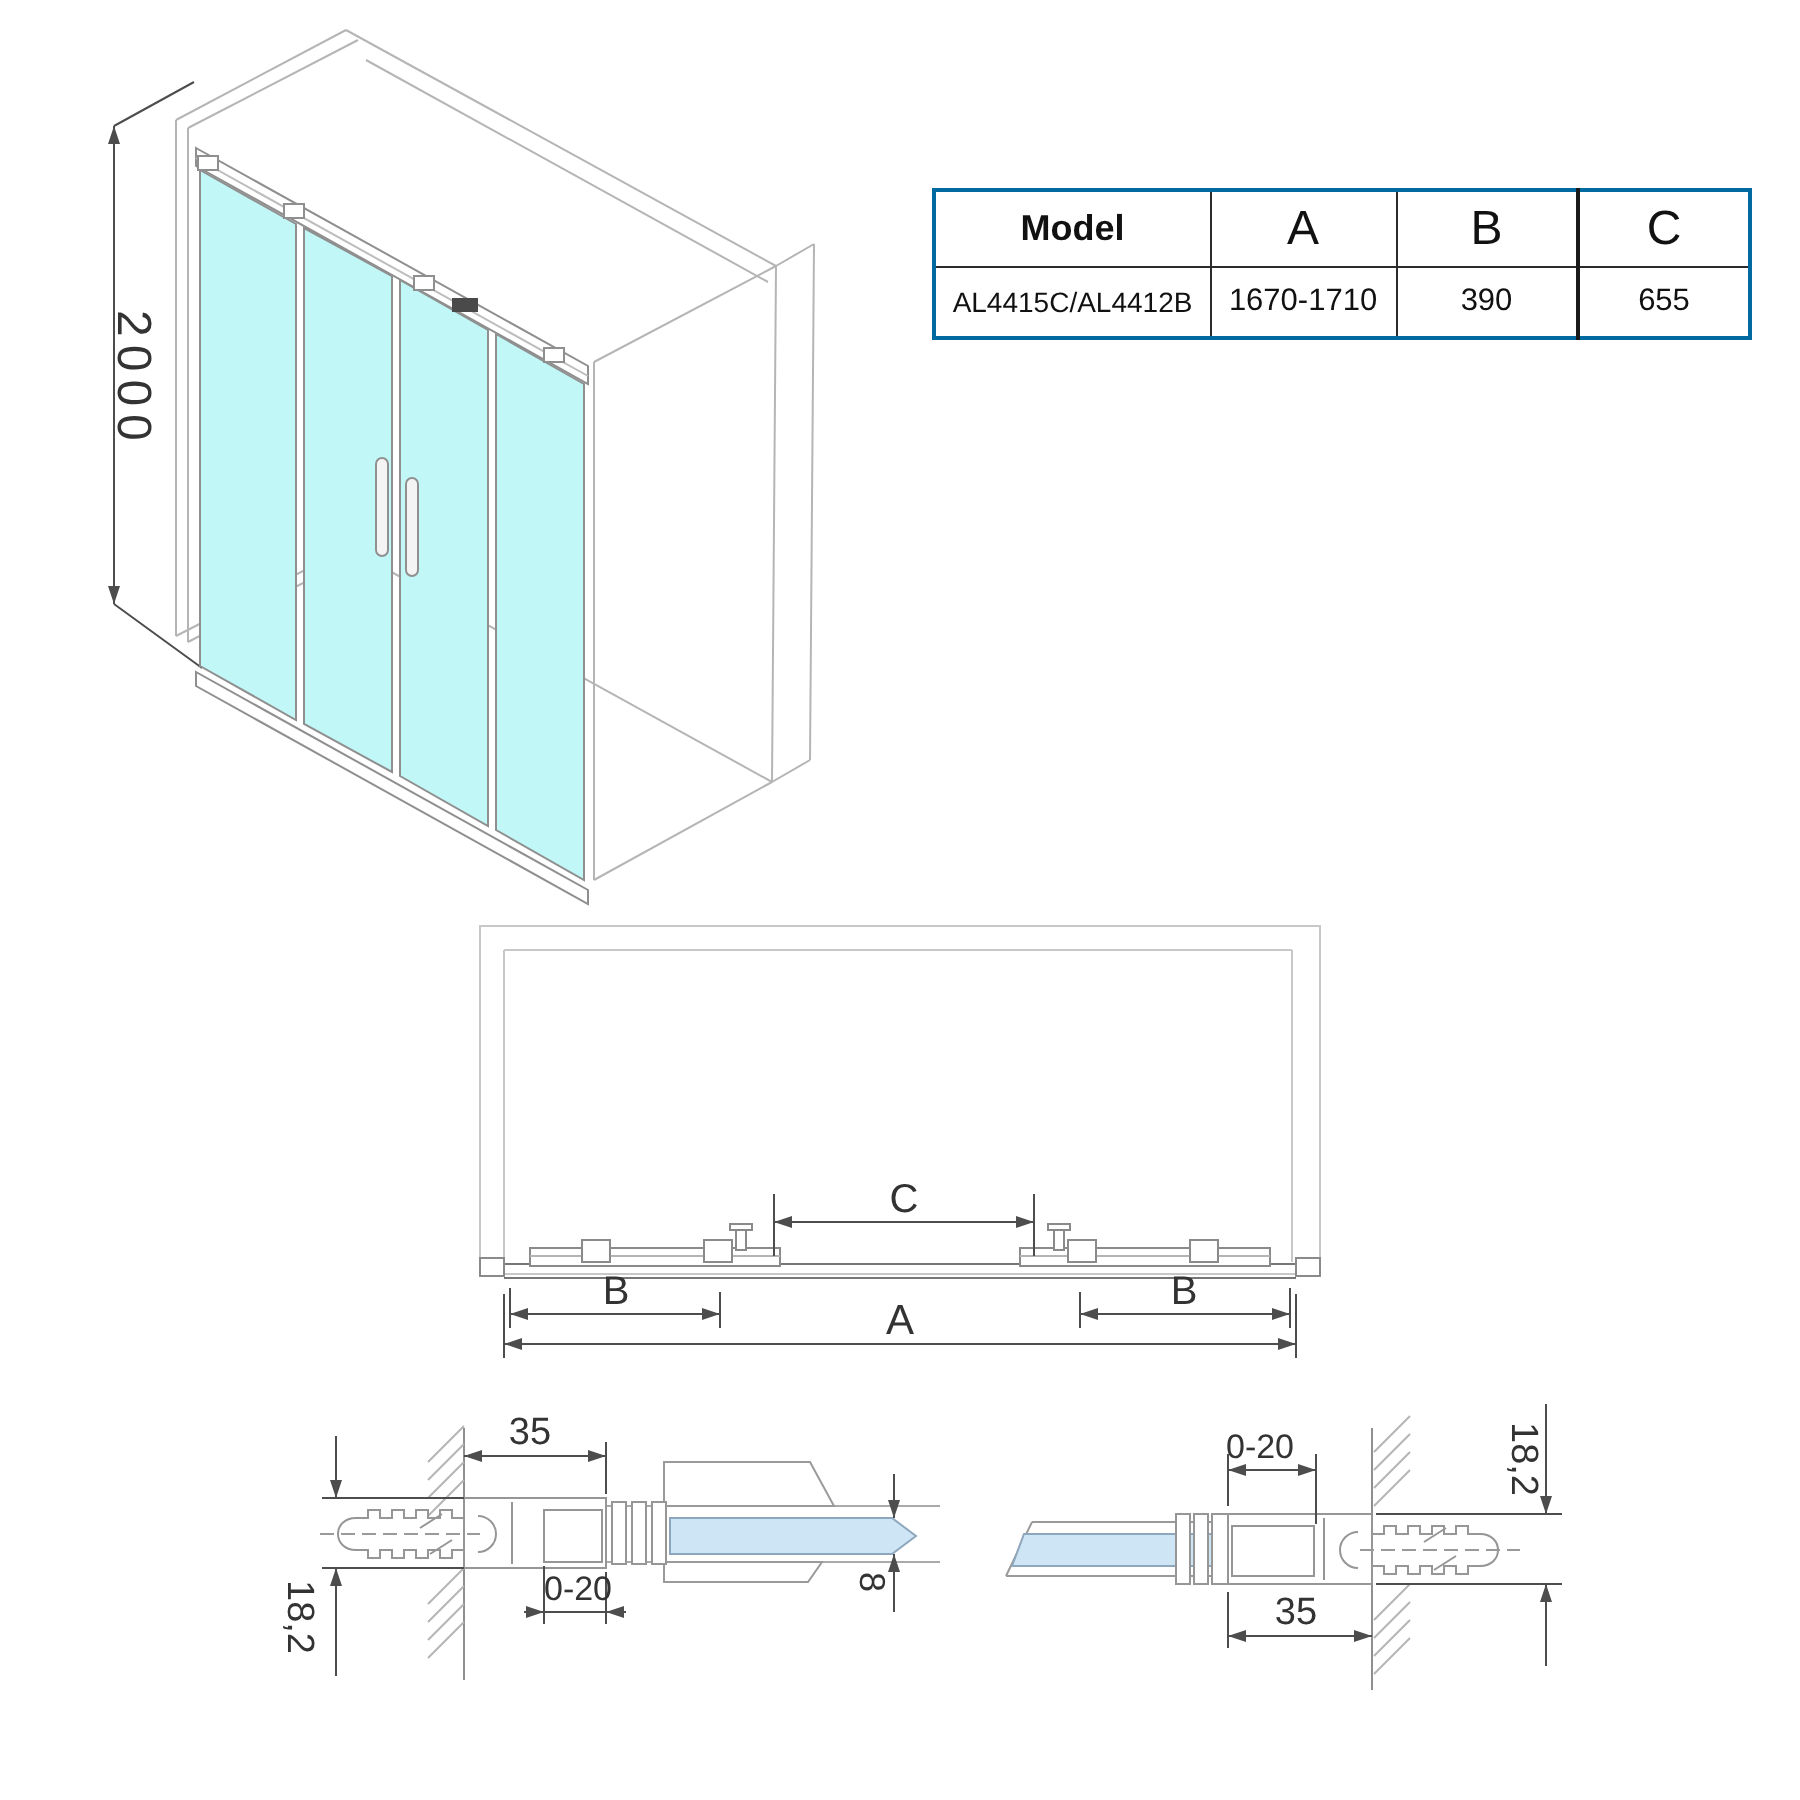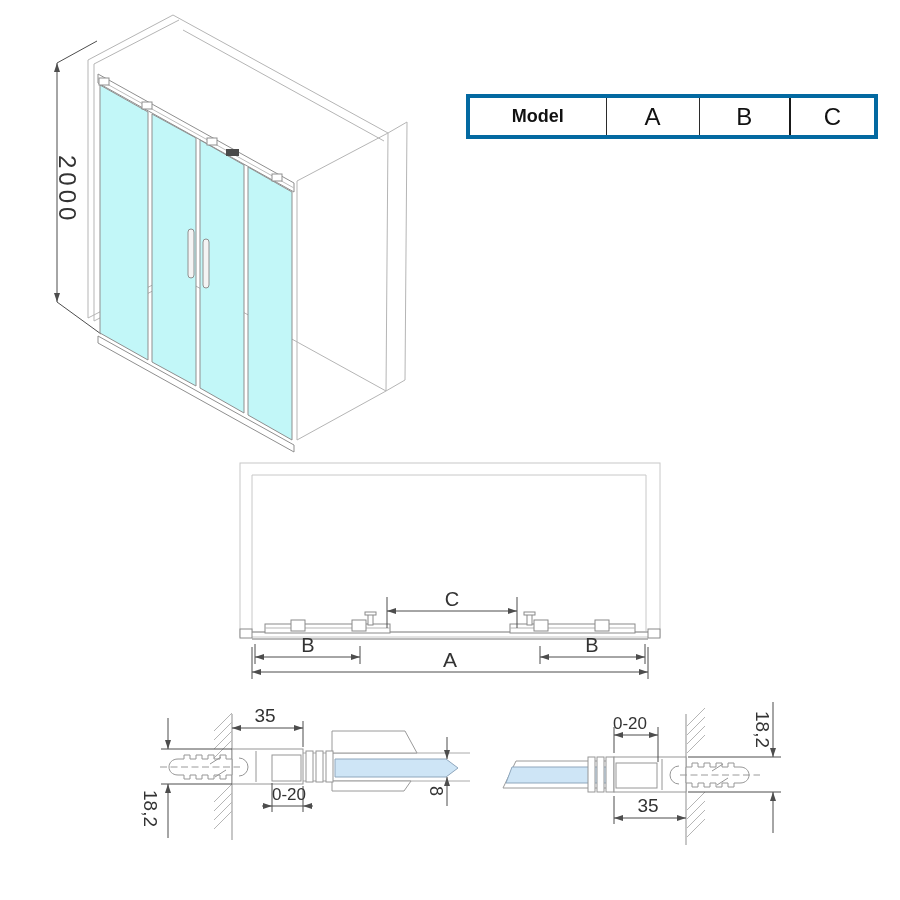--- a/index.html
+++ b/index.html
@@ -1,19 +1,19 @@
 <!DOCTYPE html>
 <html><head>
 <meta charset="utf-8">
 <style>
   html,body{margin:0;padding:0;background:#fff;}
   body{width:900px;height:900px;position:relative;font-family:"Liberation Sans",sans-serif;}
   svg{position:absolute;overflow:visible;}
   .spec-table{position:absolute;left:466px;top:94px;border-collapse:collapse;table-layout:fixed;
-              background:#fff;border:4px solid #0369a1;color:#111;}
+              background:#fff;border:2px solid #0369a1;color:#111;}
   .spec-table th,.spec-table td{border:1px solid #2b2b2b;text-align:center;vertical-align:middle;
               padding:0;font-family:"Liberation Sans",sans-serif;}
   .h-model{font-size:18px;font-weight:700;height:37px;}
   .h-letter{font-size:24px;font-weight:400;}
   .c-model{font-size:14px;height:34px;}
   .c-num{font-size:15.5px;}
   .bc-div{border-left:2px solid #1a1a1a !important;}
   .dimtxt{fill:#333;font-family:"Liberation Sans",sans-serif;}
   .dimline{stroke:#4d4d4d;fill:none;stroke-width:1;}
   .dimarrow{fill:#4d4d4d;stroke:none;}
@@ -75,20 +75,26 @@
     </colgroup>
   <thead>
     <tr>
       <th class="h-model">Model</th>
       <th class="h-letter">A</th>
       <th class="h-letter">B</th>
       <th class="h-letter bc-div">C</th>
     </tr>
   </thead>
   <tbody>
+    <tr>
+      <td class="c-model">AL4415C/AL4412B</td>
+      <td class="c-num">1670-1710</td>
+      <td class="c-num">390</td>
+      <td class="c-num bc-div">655</td>
+    </tr>
   </tbody>
 </table>
 
 <svg style="left:228px;top:455px" width="452" height="228" viewBox="228 455 452 228" xmlns="http://www.w3.org/2000/svg">
 
   <g stroke="#c8c8c8" fill="none">
     <rect x="240" y="463" width="420" height="174" fill="#ffffff"></rect>
     <path d="M252,475 L252,631 M252,475 L646,475 M646,475 L646,631"></path>
   </g>
 

